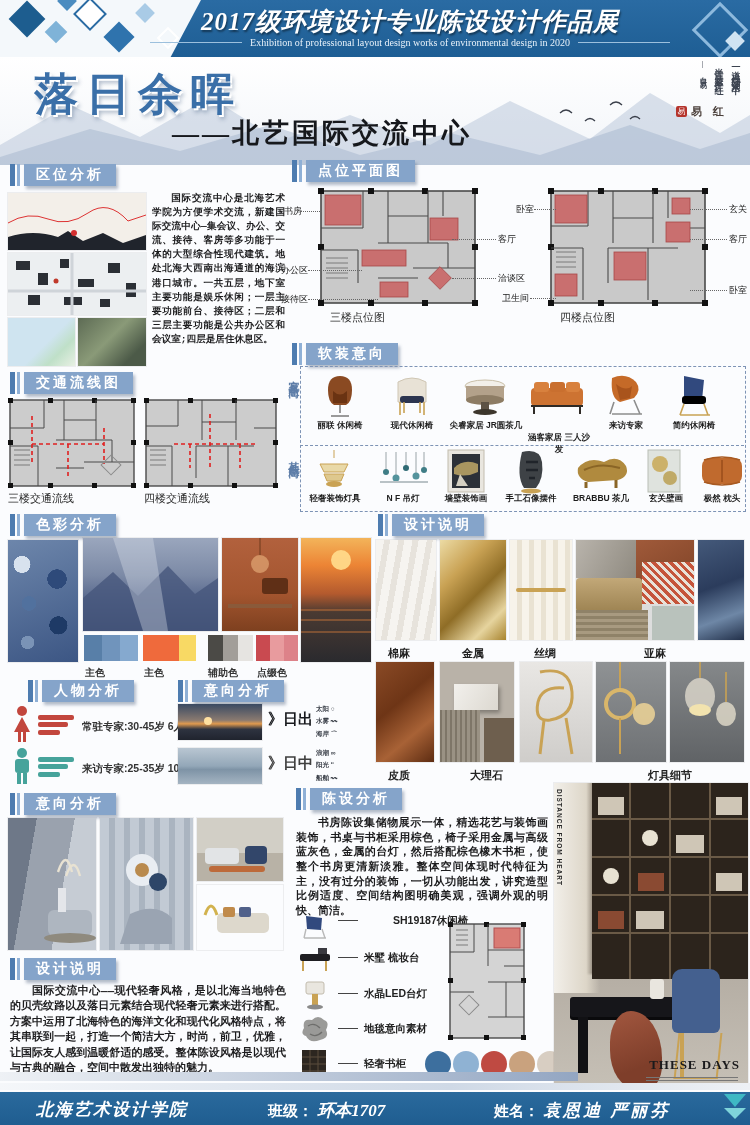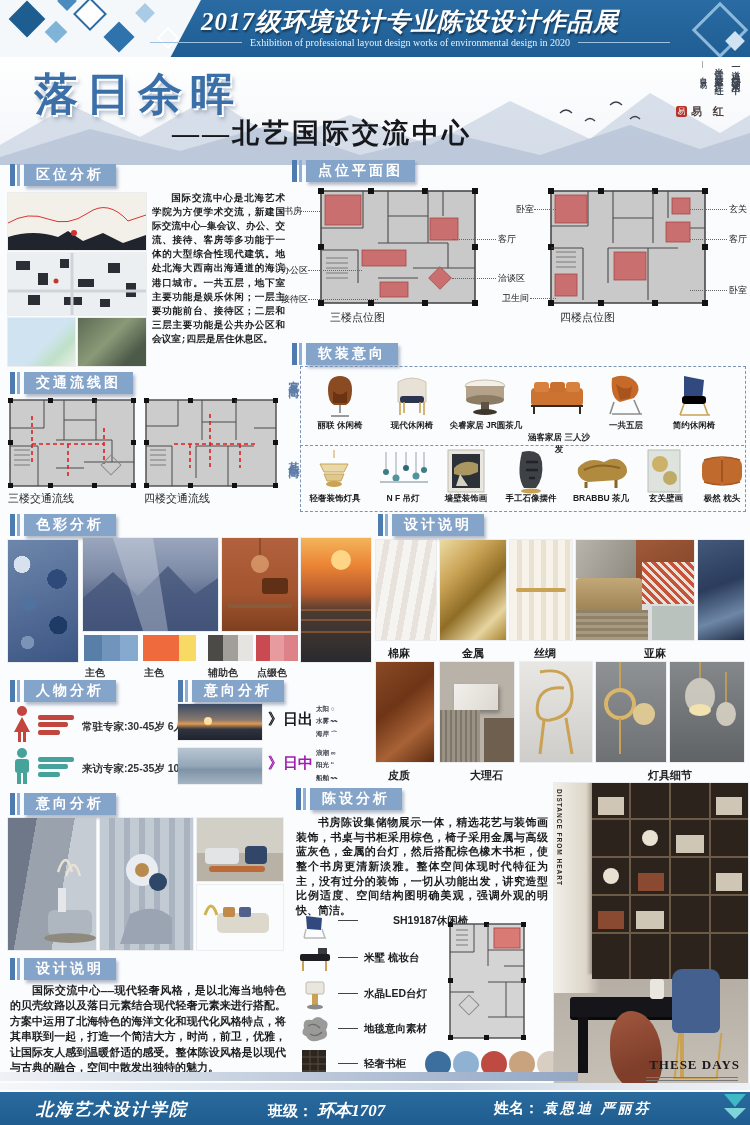--- a/index.html
+++ b/index.html
@@ -250,21 +250,21 @@
 <svg class="abs" style="left:672px;top:372px;" width="44" height="46">
     <path d="M12 4 L32 8 L30 28 L12 26Z" fill="#31497e"></path>
     <rect x="10" y="24" width="24" height="8" rx="3" fill="#3d5astroke;fill:#3d5a96"></rect>
     <path d="M12 32 L8 43 M32 32 L36 43 M8 43 H38" stroke="#c9a254" stroke-width="1.6" fill="none"></path>
   </svg>
 
 <div class="prod-lbl" style="left:308px;top:420px;width:64px;">丽联 休闲椅</div>
 <div class="prod-lbl" style="left:380px;top:420px;width:64px;">现代休闲椅</div>
 <div class="prod-lbl" style="left:446px;top:420px;width:80px;">尖睿家居 JR圆茶几</div>
 <div class="prod-lbl" style="left:524px;top:432px;width:70px;">涵客家居 三人沙发</div>
-<div class="prod-lbl" style="left:598px;top:420px;width:56px;">一共五层</div>
+<div class="prod-lbl" style="left:598px;top:420px;width:56px;">来访专家</div>
 <div class="prod-lbl" style="left:662px;top:420px;width:64px;">简约休闲椅</div>
 
 <svg class="abs" style="left:312px;top:450px;" width="44" height="42">
     <line x1="22" y1="0" x2="22" y2="8" stroke="#c9a254"></line>
     <path d="M8 14 H36 L32 22 H12Z" fill="#e9d9a8" stroke="#c9a254"></path>
     <path d="M12 24 H32 L29 31 H15Z" fill="#dec88e" stroke="#c9a254"></path>
     <ellipse cx="22" cy="34" rx="8" ry="3" fill="#c9a254"></ellipse>
   </svg>
 <svg class="abs" style="left:378px;top:450px;" width="50" height="42">
     <path d="M8 2 V20 M18 2 V26 M28 2 V16 M38 2 V24 M46 2 V18" stroke="#9aa4a8" stroke-width="1"></path>
@@ -454,21 +454,21 @@
       <ellipse cx="30" cy="34" rx="15" ry="18" fill="#d8d4c8" opacity="0.85"></ellipse>
       <ellipse cx="30" cy="48" rx="11" ry="6" fill="#f2e3ae"></ellipse>
       <line x1="56" y1="10" x2="56" y2="40" stroke="#c9a254" stroke-width="1.6"></line>
       <ellipse cx="56" cy="52" rx="10" ry="12" fill="#e4ddcc" opacity="0.8"></ellipse>
     </svg>
 </div>
 <div class="lbl serif" style="left:388px;top:768px;font-size:11px;font-weight:bold;text-align:center;">皮质</div>
 <div class="lbl serif" style="left:470px;top:768px;font-size:11px;font-weight:bold;">大理石</div>
 <div class="lbl serif" style="left:648px;top:768px;font-size:11px;font-weight:bold;">灯具细节</div>
 
-<div class="sech" style="left:10px;top:680px;">
+<div class="sech" style="left:28px;top:680px;">
   <div class="b1"></div>
     <div class="b2"></div>
   <div class="box">人物分析</div>
 </div>
 <svg class="abs" style="left:10px;top:706px;" width="24" height="38">
   <circle cx="12" cy="5" r="5" fill="#c2463d"></circle>
     <path d="M12 11 L20 26 H4Z" fill="#c2463d"></path>
     <rect x="8" y="26" width="3" height="10" fill="#c2463d"></rect>
     <rect x="13" y="26" width="3" height="10" fill="#c2463d"></rect>
 </svg>
@@ -501,21 +501,21 @@
       <circle cx="30" cy="17" r="4" fill="#ffe0a0"></circle>
     </svg>
 </div>
 <div class="abs serif" style="left:268px;top:710px;font-size:15px;font-weight:bold;color:#16181c;">》日出</div>
 <div class="abs" style="left:316px;top:703px;font-size:6.5px;color:#3a3f48;line-height:1.9;font-weight:bold;">
   <div><span>太阳</span> ○</div>
   <div><span>水雾</span> 〰</div>
   <div><span>海岸</span> ⌒</div>
 </div>
 <div class="ph" style="left:178px;top:748px;width:84px;height:36px;background:linear-gradient(180deg,#b9c6d2 0%,#93a7b8 50%,#7e93a6 60%,#a4b4c2 100%);"></div>
-<div class="abs serif" style="left:268px;top:754px;font-size:15px;font-weight:bold;color:#a21caf;">》日中</div>
+<div class="abs serif" style="left:268px;top:754px;font-size:15px;font-weight:bold;color:#404040;">》日中</div>
 <div class="abs" style="left:316px;top:747px;font-size:6.5px;color:#3a3f48;line-height:1.9;font-weight:bold;">
   <div><span>浪潮</span> ∞</div>
   <div><span>阳光</span> ʹʹ</div>
   <div><span>船舶</span> 〰</div>
 </div>
 
 <div class="sech" style="left:10px;top:793px;">
   <div class="b1"></div>
     <div class="b2"></div>
   <div class="box">意向分析</div>
@@ -659,17 +659,17 @@
 <div class="abs" style="left:0;top:1083px;width:750px;height:7px;background:linear-gradient(90deg,#f5f7fa,#cfd9e6 60%,#eef1f5);"></div>
 
 <div class="abs footer">
   <div class="abs fscript" style="left:36px;top:6px;font-size:17px;letter-spacing:2px;">北海艺术设计学院</div>
   <div class="abs" style="left:268px;top:7px;font-size:15px;">
     <span class="serif" style="font-weight:bold;">班级：</span>
     <span class="fscript" style="font-size:17px;">环本1707</span>
   </div>
   <div class="abs" style="left:494px;top:7px;font-size:15px;">
     <span class="serif" style="font-weight:bold;">姓名：</span>
-    <span class="fscript" style="font-size:14px;letter-spacing:3px;">袁恩迪  严丽芬</span>
+    <span class="fscript" style="font-size:17px;letter-spacing:3px;">袁恩迪  严丽芬</span>
   </div>
   <div class="chev" style="right:4px;top:2px;border-top:13px solid #3fb9c4;"></div>
   <div class="chev" style="right:4px;top:16px;border-top:11px solid #7fd4da;"></div>
 </div>
 
 </body></html>

